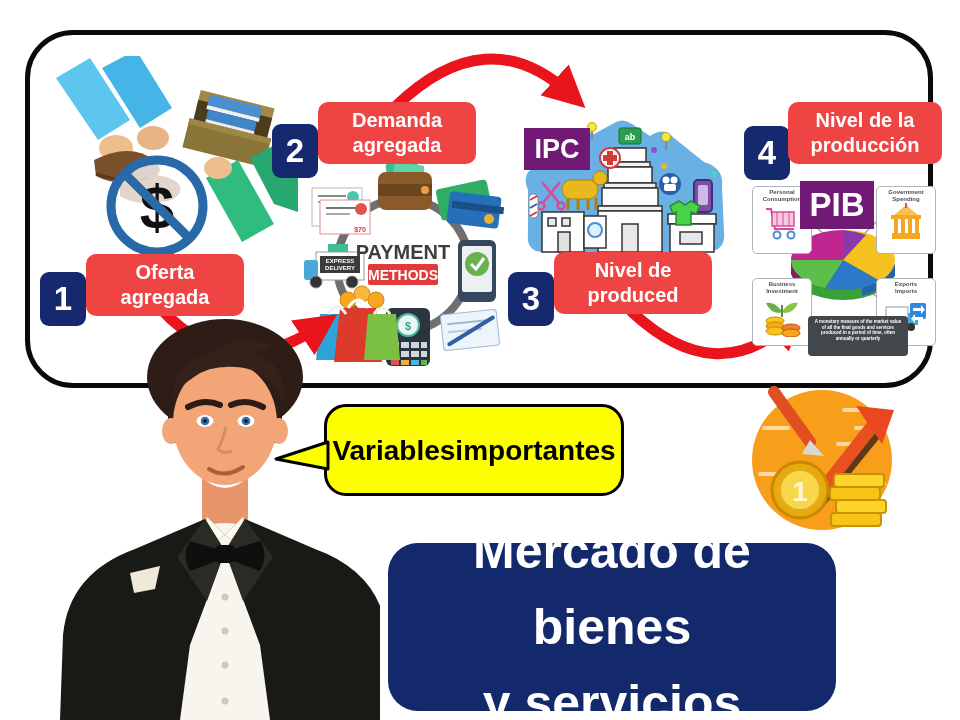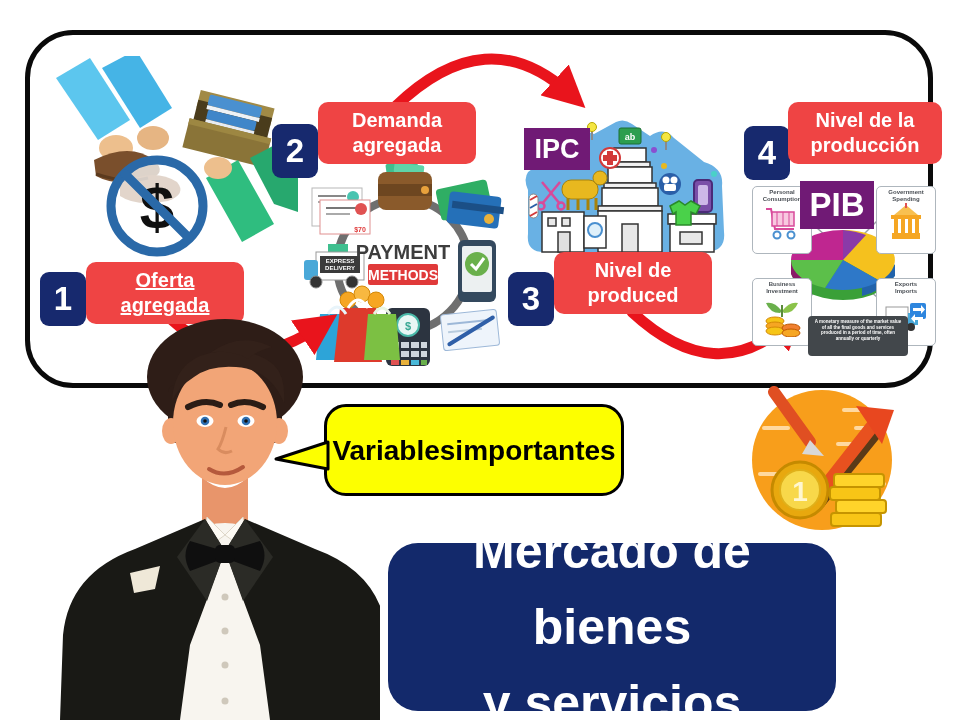--- a/index.html
+++ b/index.html
@@ -327,21 +327,21 @@
       <path d="M 39 20 L 31 20 L 31 17 L 27 21.5 L 31 26 L 31 23 L 39 23 Z" fill="#ffffff" transform="translate(0,2)"></path>
     </svg>
   </div>
 
   <div class="abs caption">A monetary measure of the market value of all the final goods and services produced in a period of time, often annually or quarterly</div>
 
   <div class="abs tag" style="left:524px;top:128px;width:66px;height:42px;font-size:27px;">IPC</div>
   <div class="abs tag" style="left:800px;top:174px;width:74px;height:48px;font-size:33px;margin-top:7px;">PIB</div>
 
   <div class="abs badge" style="left:40px;top:272px;">1</div>
-  <div class="abs slabel" style="left:86px;top:262px;width:150px;text-decoration:underline;">
+  <div class="abs slabel" style="left:86px;top:254px;width:150px;">
     <div>Oferta</div>
     <div>agregada</div>
   </div>
 
   <div class="abs badge" style="left:272px;top:124px;">2</div>
   <div class="abs slabel" style="left:318px;top:102px;width:150px;">
     <div>Demanda</div>
     <div>agregada</div>
   </div>
 

